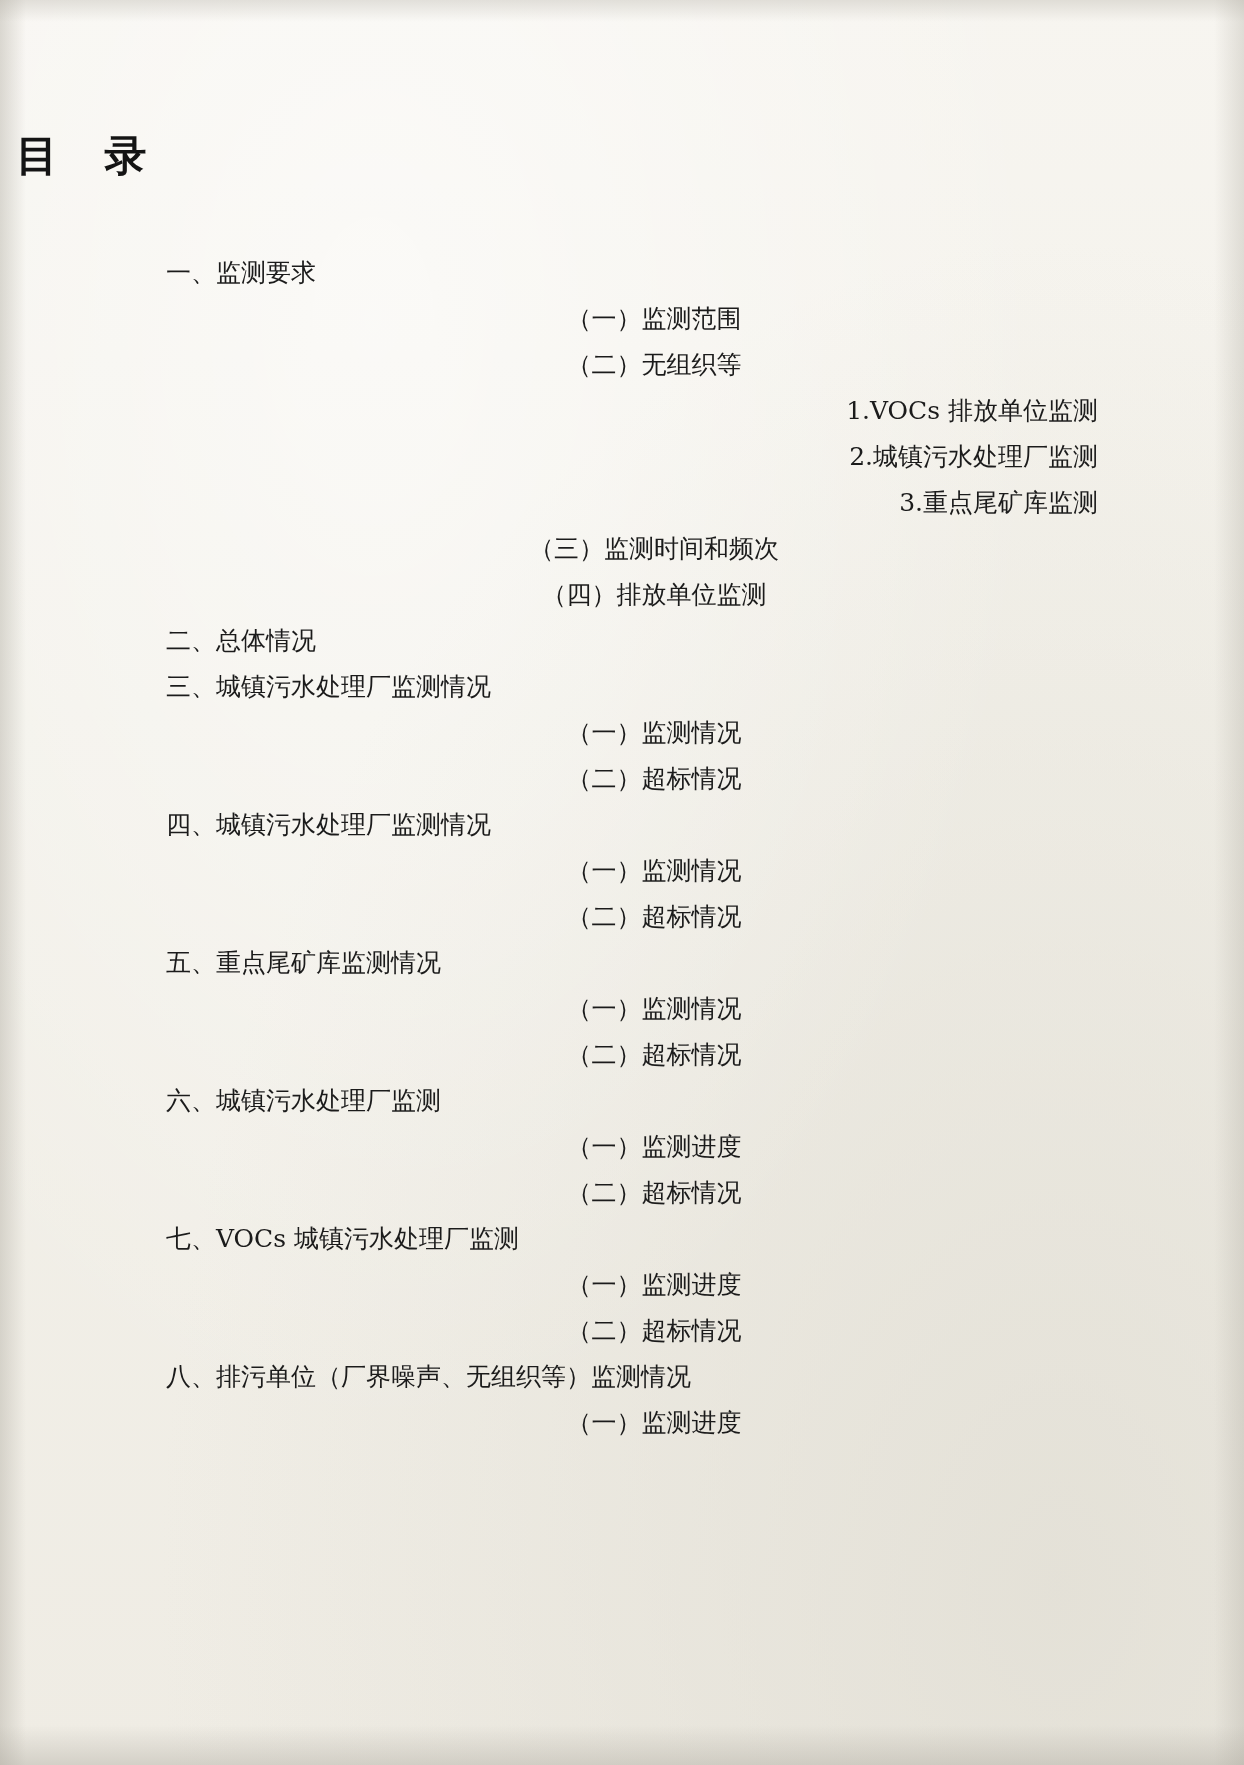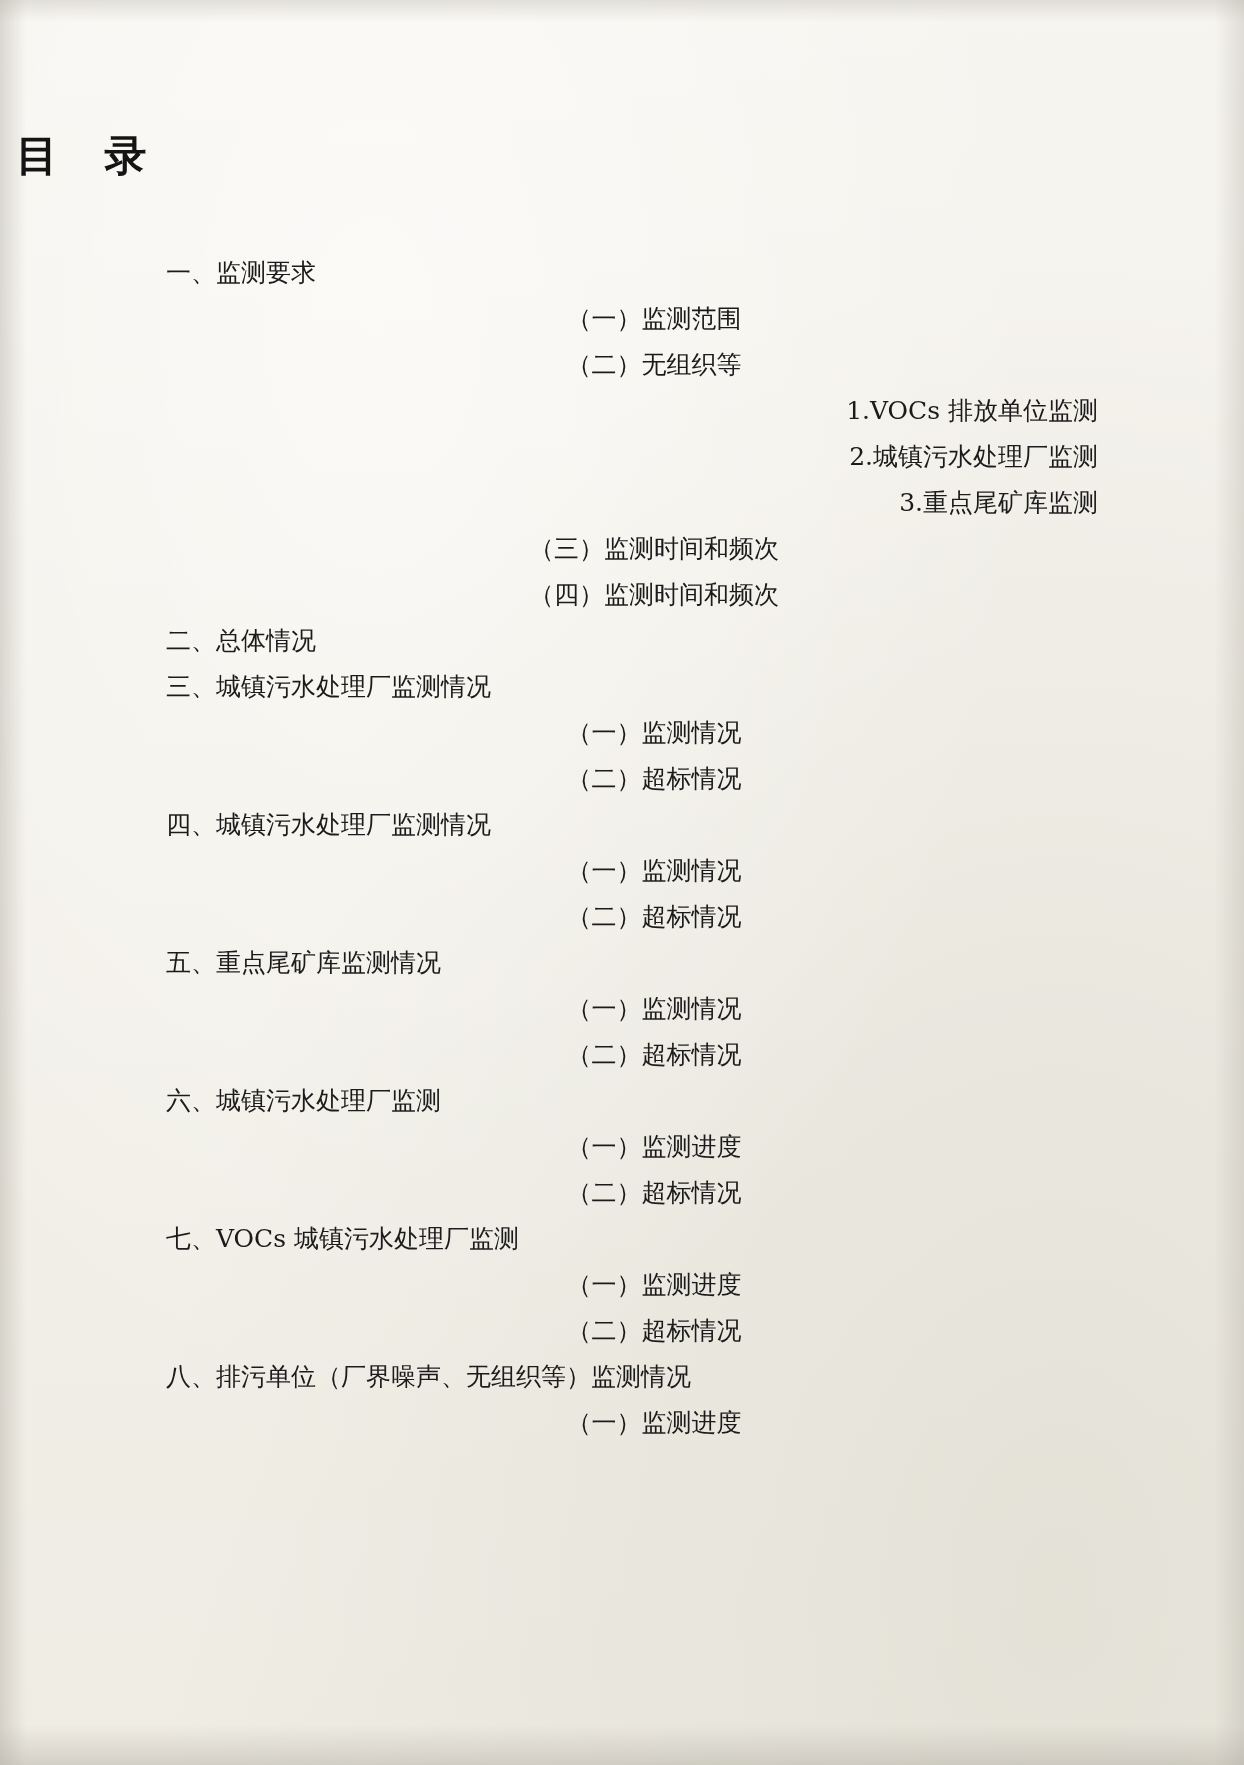--- a/index.html
+++ b/index.html
@@ -96,21 +96,21 @@
 <div class="content">
   <div class="doc-title">目 录</div>
   <div class="toc" id="toc-list">
       <div class="toc-entry lvl-1">一、监测要求</div>
       <div class="toc-entry lvl-2">（一）监测范围</div>
       <div class="toc-entry lvl-2">（二）无组织等</div>
       <div class="toc-entry lvl-3">1.VOCs 排放单位监测</div>
       <div class="toc-entry lvl-3">2.城镇污水处理厂监测</div>
       <div class="toc-entry lvl-3">3.重点尾矿库监测</div>
       <div class="toc-entry lvl-2">（三）监测时间和频次</div>
-      <div class="toc-entry lvl-2">（四）监测时间和频次</div>
+      <div class="toc-entry lvl-2">（四）排放单位监测</div>
       <div class="toc-entry lvl-1">二、总体情况</div>
       <div class="toc-entry lvl-1">三、城镇污水处理厂监测情况</div>
       <div class="toc-entry lvl-2">（一）监测情况</div>
       <div class="toc-entry lvl-2">（二）超标情况</div>
       <div class="toc-entry lvl-1">四、城镇污水处理厂监测情况</div>
       <div class="toc-entry lvl-2">（一）监测情况</div>
       <div class="toc-entry lvl-2">（二）超标情况</div>
       <div class="toc-entry lvl-1">五、重点尾矿库监测情况</div>
       <div class="toc-entry lvl-2">（一）监测情况</div>
       <div class="toc-entry lvl-2">（二）超标情况</div>

